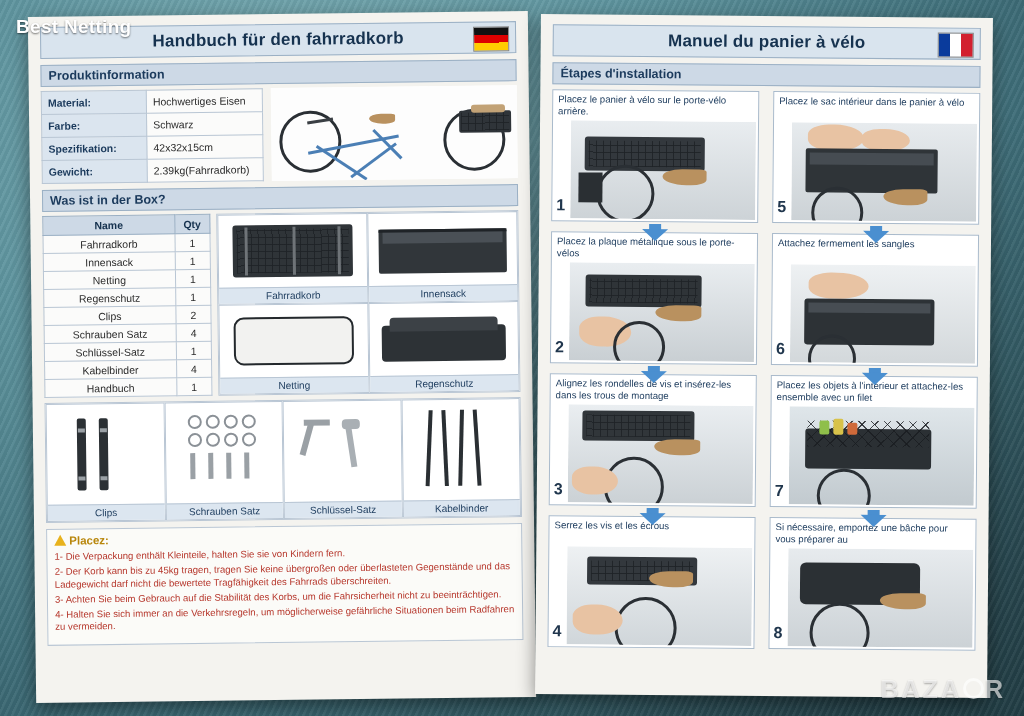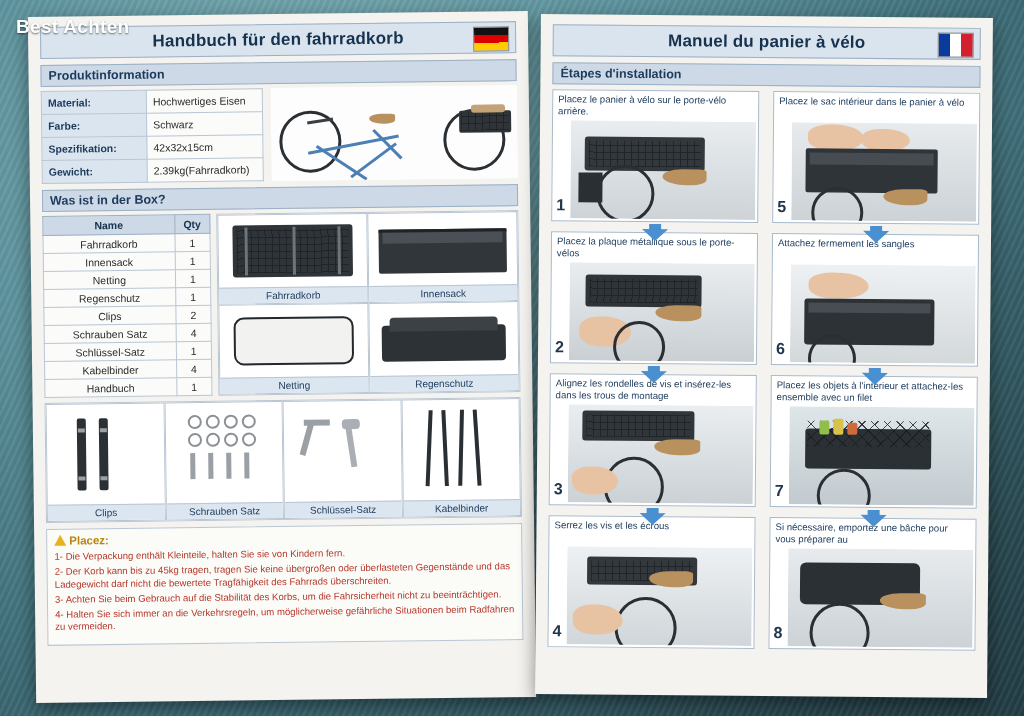--- a/index.html
+++ b/index.html
@@ -325,21 +325,21 @@
     border-radius: 50%;
     border: 3px solid #2a2f34;
     background: transparent;
   }
 </style>
 </head>
 <body>
 
 <div id="scene">
 
-  <div class="watermark-tl">Best Achten</div>
+  <div class="watermark-tl">Best Netting</div>
 
   <div class="sheet" id="sheet-left">
     <div class="inner">
 
       <div class="title-bar">
         <span>Handbuch für den fahrradkorb</span>
         <span class="flag flag-de"></span>
       </div>
 
       <div class="section-head">Produktinformation</div>
@@ -665,14 +665,17 @@
             <div class="ph" style="left:12px;top:14px;width:120px;height:42px;background:#2b3034;border-radius:6px;"></div>
             <div class="saddle" style="left:92px;top:44px;width:46px;height:16px;"></div>
             <div class="wheel" style="left:22px;top:54px;width:54px;height:54px;"></div>
           </div>
         </div>
 
       </div>
     </div>
   </div>
 
+  <div class="watermark-br">
+    <span>BAZA</span><span class="ring"></span><span>R</span>
+  </div>
 
 </div>
 
 </body></html>

